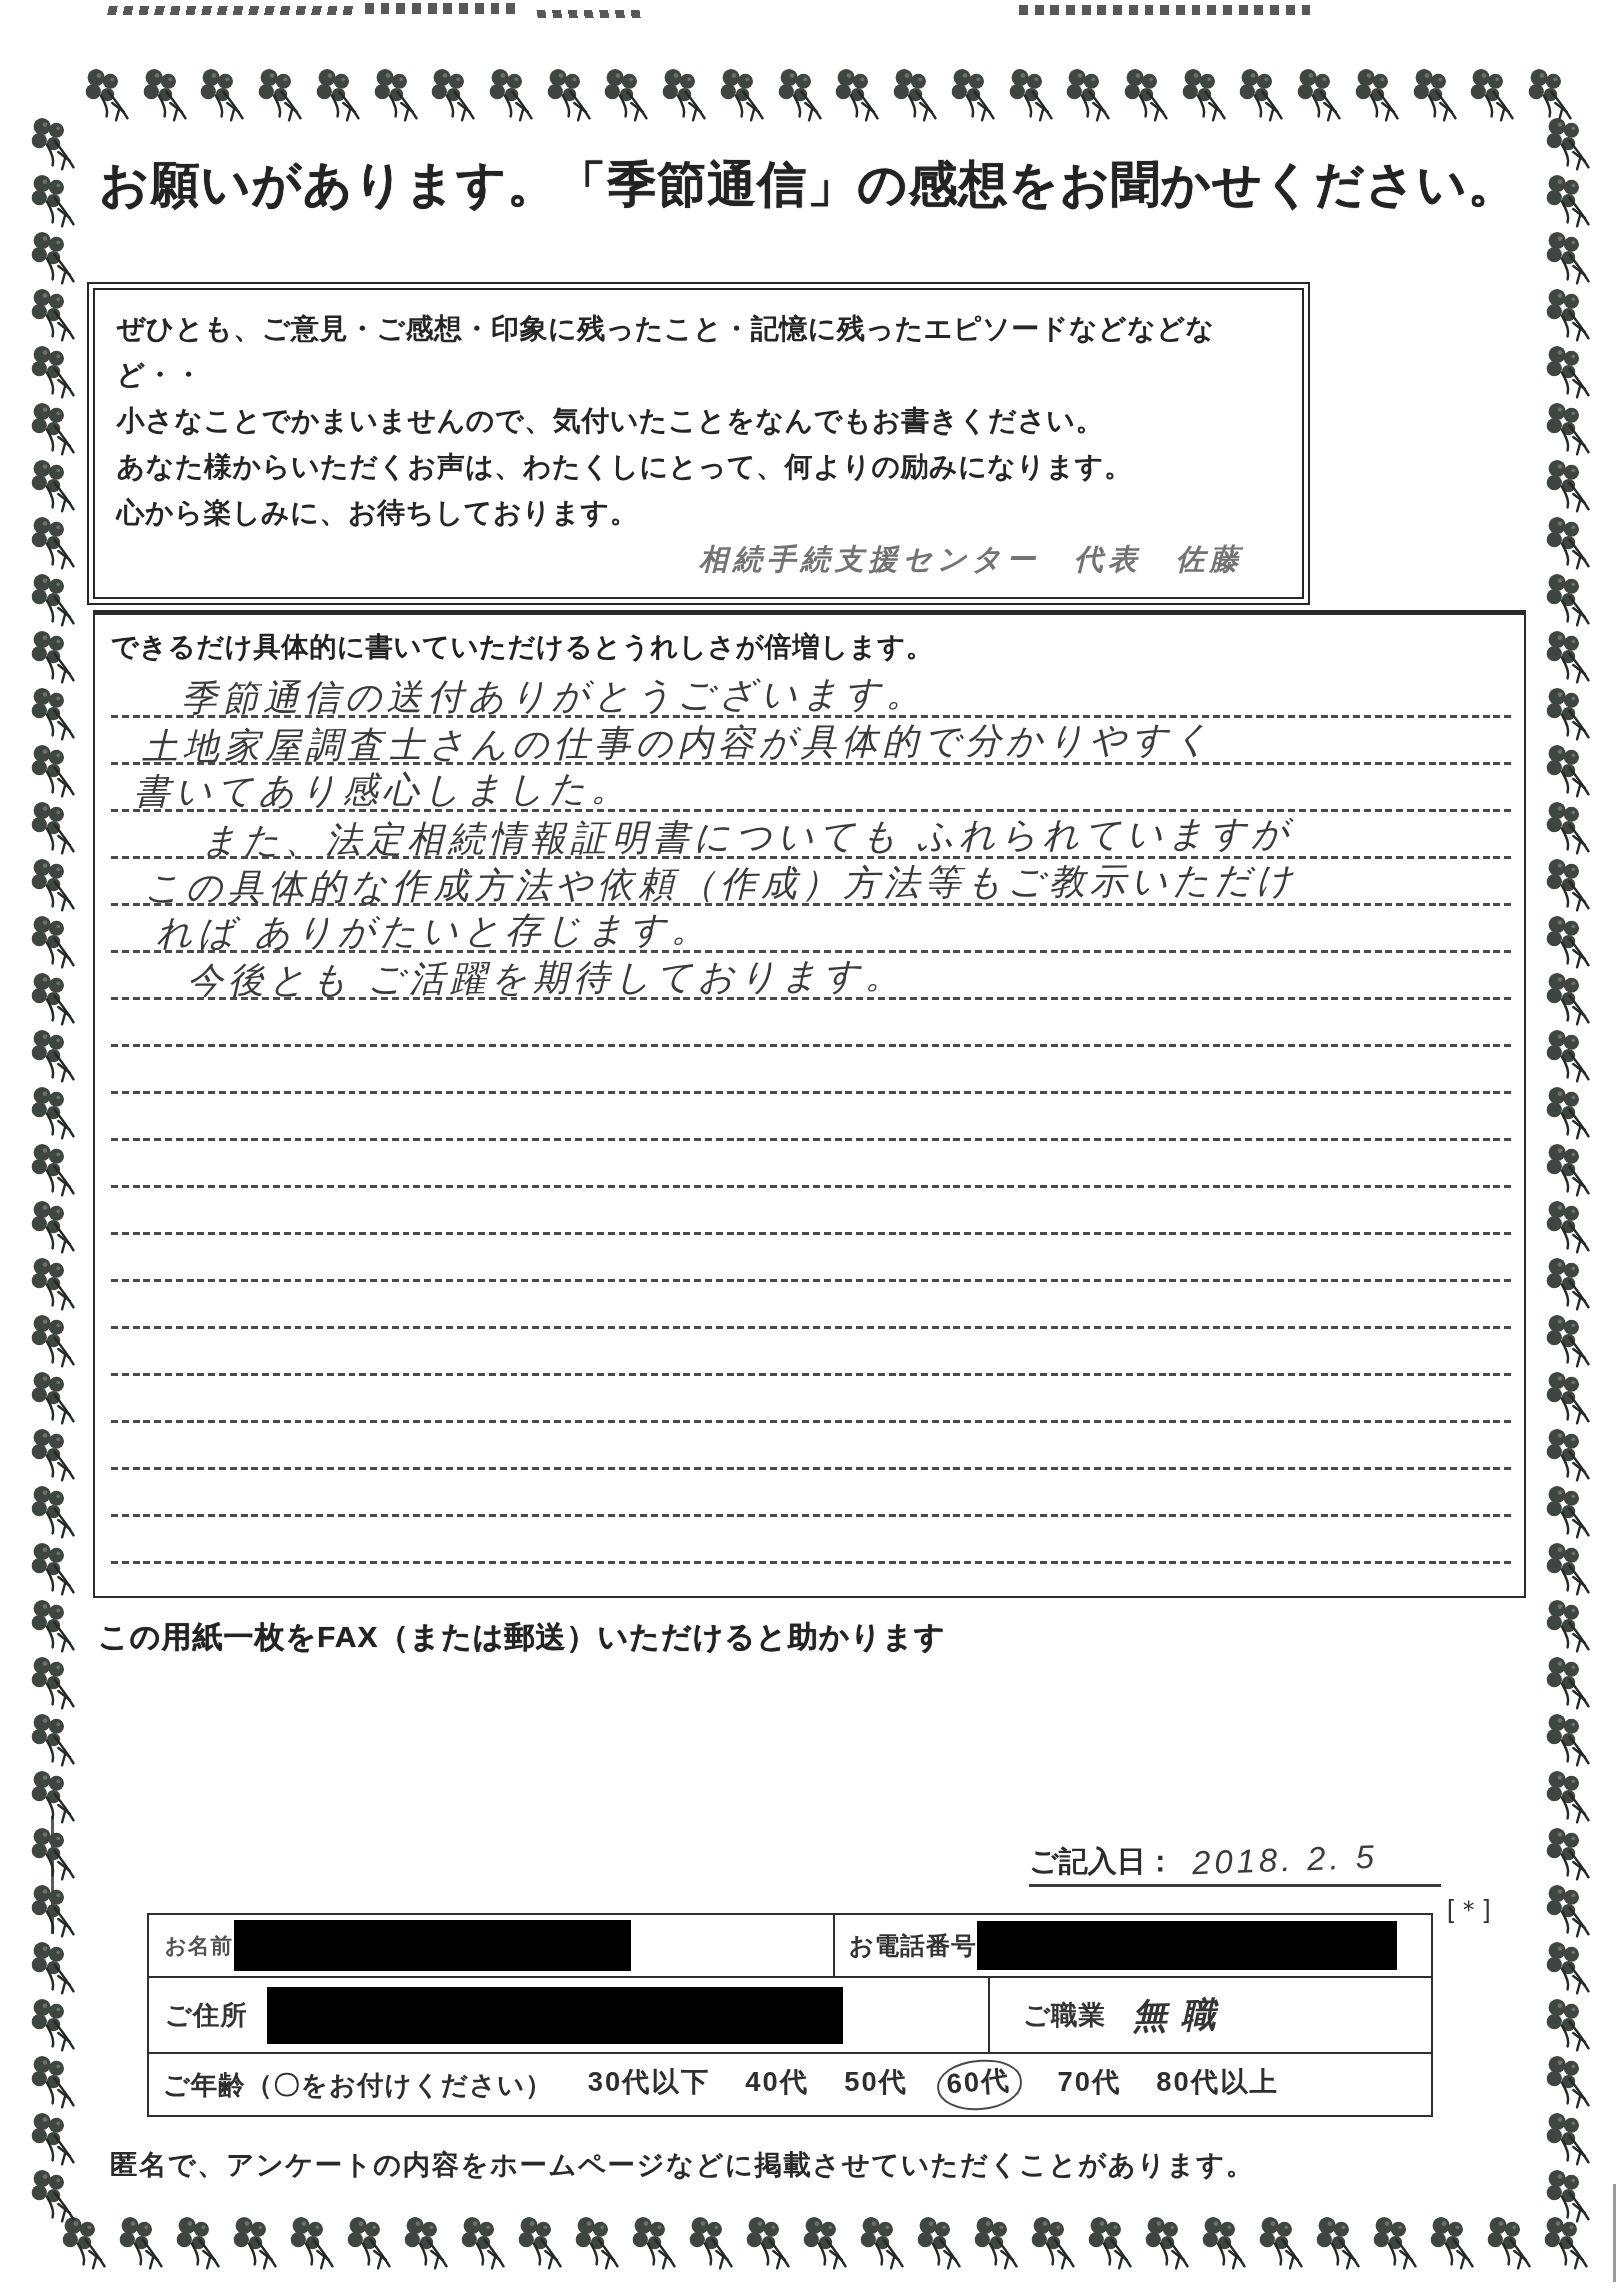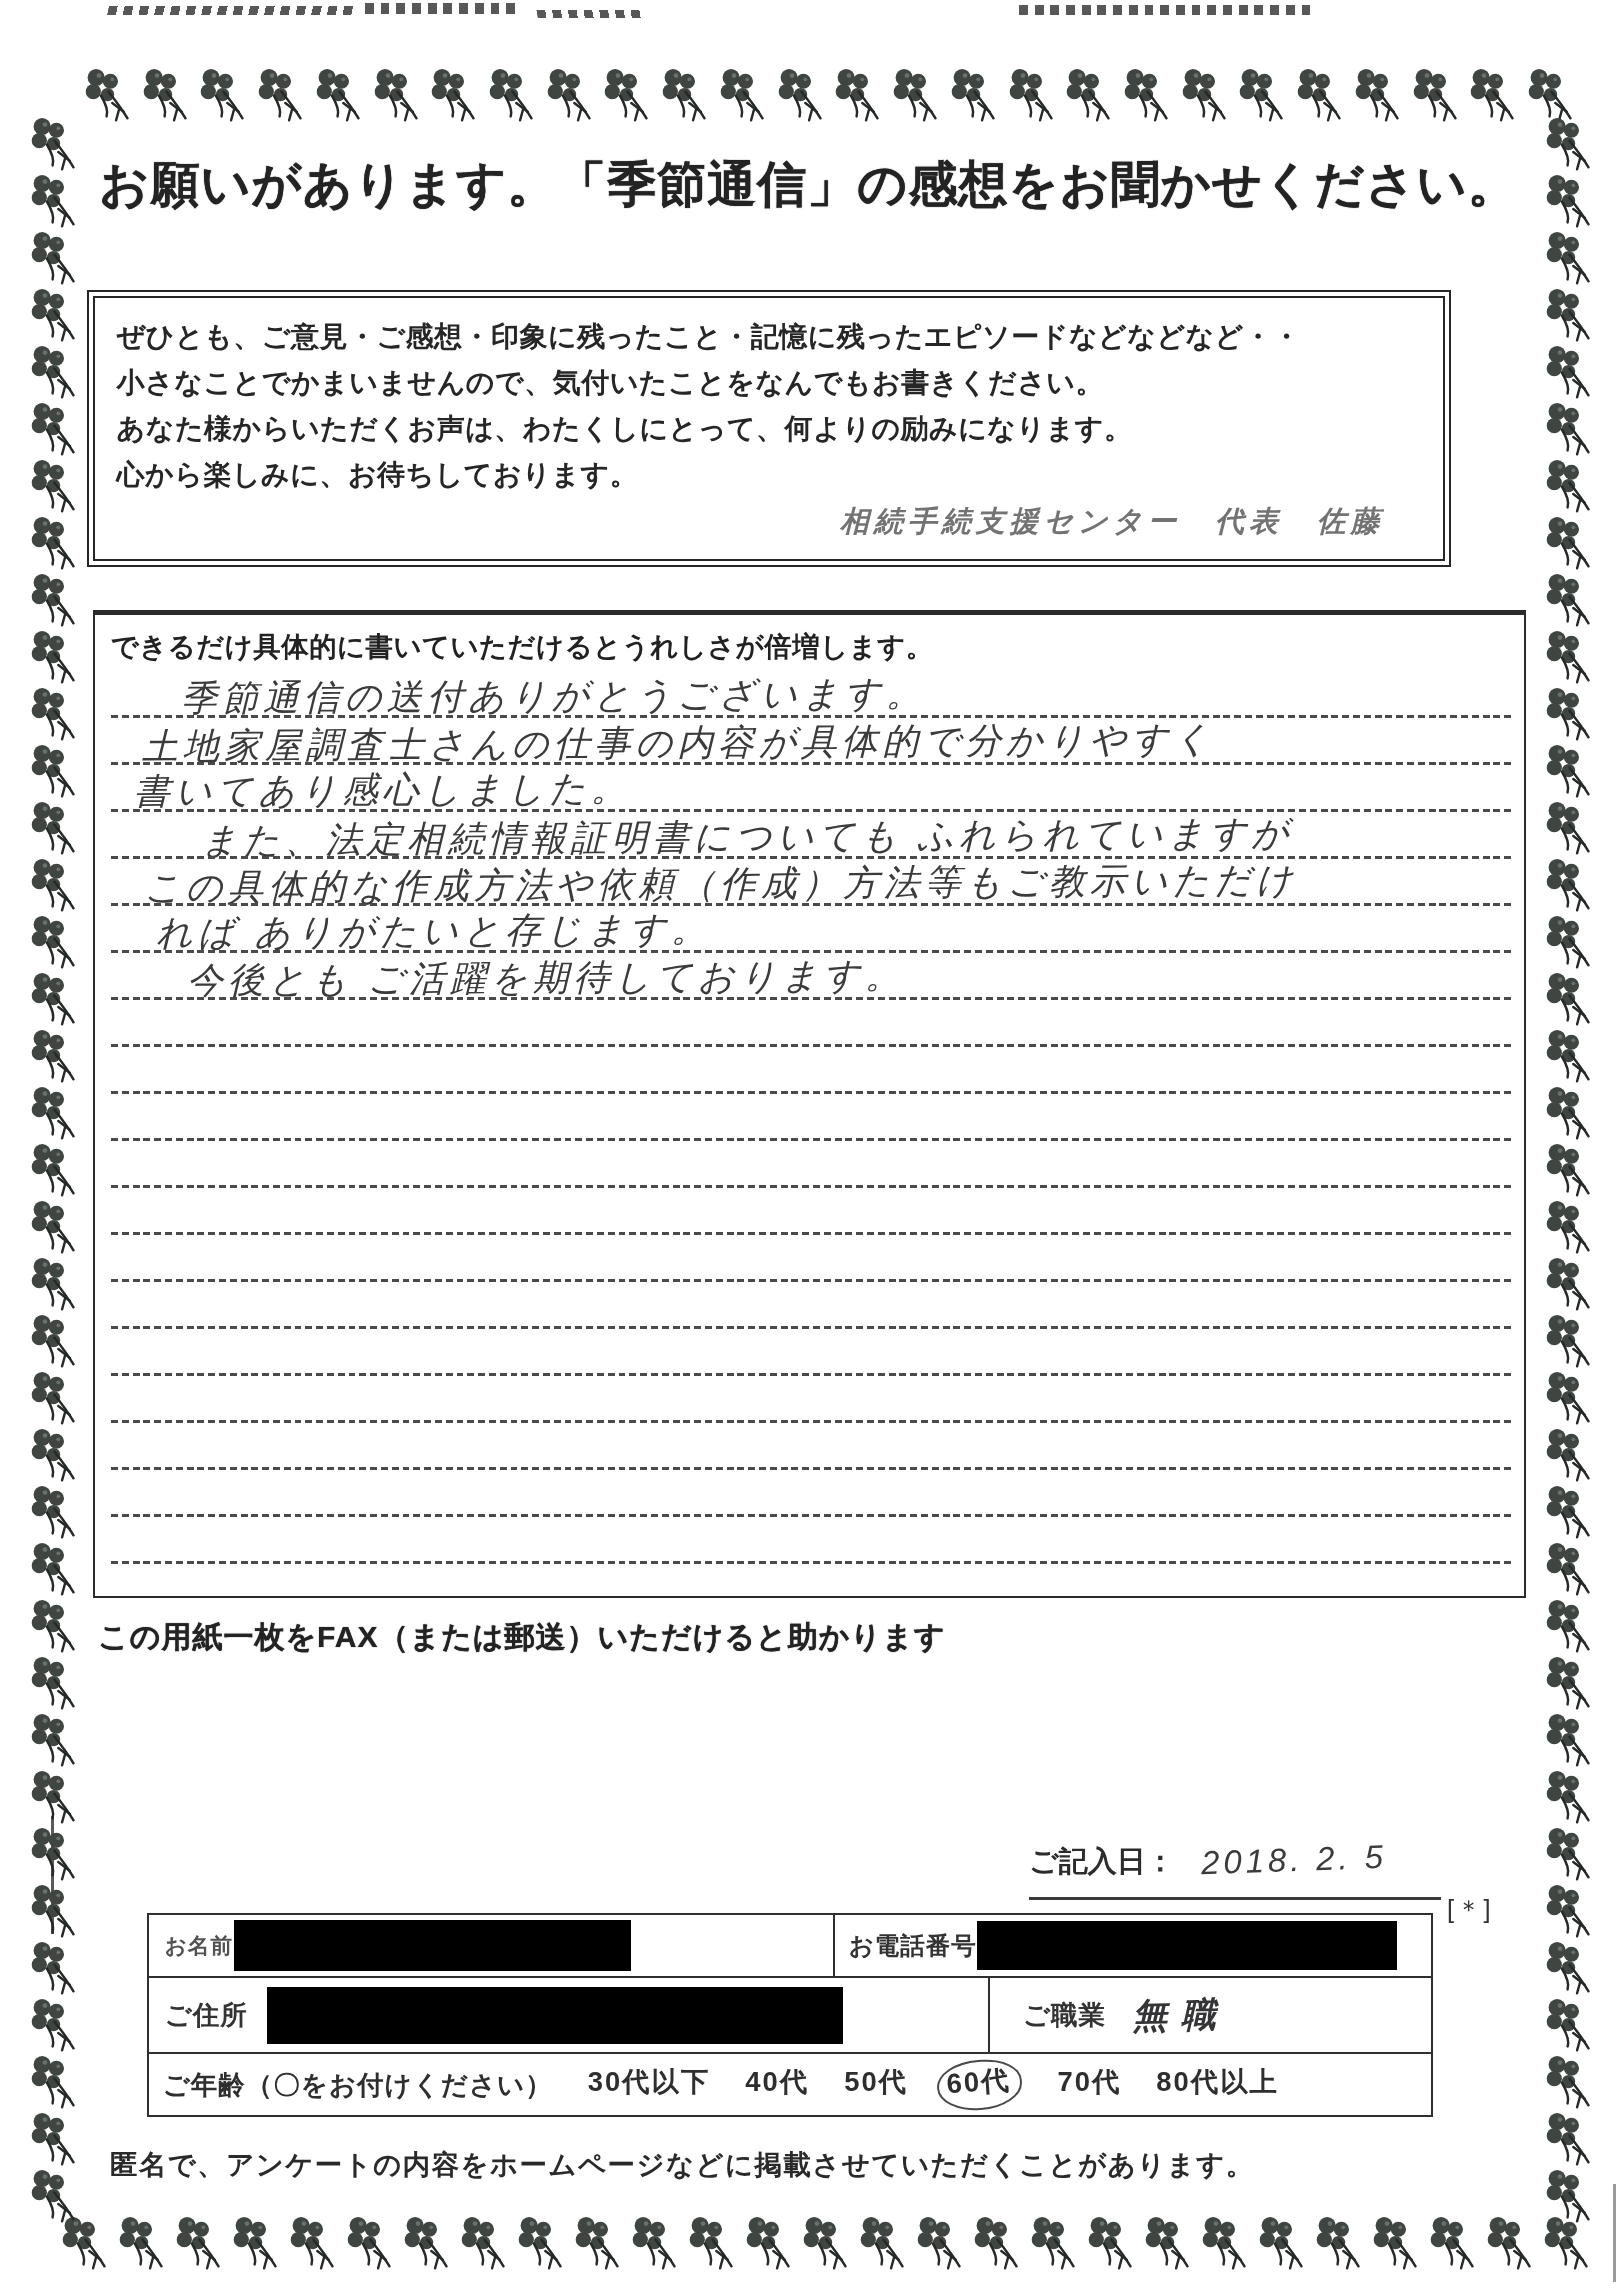--- a/index.html
+++ b/index.html
@@ -24,21 +24,21 @@
   .fl-left{top:116px;left:25.5px;height:2096px;flex-direction:column;justify-content:space-between;}
   .fl-right{top:116px;left:1541px;height:2096px;flex-direction:column;justify-content:space-between;}
   
   .title{
     position:absolute;top:152px;left:93px;width:1431px;margin:0;
     text-align:center;font-size:49px;font-weight:900;letter-spacing:1px;
     color:#232323;text-shadow:0 0 1px #232323;
   }
   
   .intro-box{
-    position:absolute;top:296px;left:93px;width:1352px;box-sizing:border-box;
+    position:absolute;top:288px;left:93px;width:1211px;box-sizing:border-box;
     border:2.9px solid #262626;outline:2.9px solid #262626;outline-offset:4.9px;
     padding:15.7px 25.5px 9.8px 21.6px;background:#fff;
   }
   .intro-box p{margin:0;font-size:28px;line-height:46px;font-weight:600;color:#262626;letter-spacing:0.5px;}
   .signature{
     text-align:right;font-family:"Liberation Serif", serif;font-style:italic;font-weight:700;
     font-size:29px;letter-spacing:4.9px;padding:3.9px 33px 7.8px 0;color:#737373;
   }
   
   .comment-box{
@@ -53,22 +53,22 @@
   }
   .hw{
     position:absolute;bottom:-3.9px;white-space:nowrap;
     font-size:36px;font-weight:500;font-style:italic;color:#3b3b3d;
     letter-spacing:4.9px;transform:rotate(-.4deg);
   }
   
   .fax-note{position:absolute;top:1617px;left:98px;margin:0;font-size:30px;font-weight:800;color:#232323;letter-spacing:1px;text-shadow:0 0 1px #232323;}
   
   .date-row{
-    position:absolute;top:1841px;left:1029px;width:412px;display:flex;align-items:baseline;gap:26px;
-    border-bottom:3.9px solid #3a3a3a;padding-bottom:15px;
+    position:absolute;top:1841px;left:1029px;width:412px;display:flex;align-items:baseline;gap:17px;
+    border-bottom:3.9px solid #3a3a3a;padding-bottom:2px;
   }
   .date-label{font-size:29px;font-weight:800;color:#2c2c2c;}
   .date-value{font-size:33px;font-style:italic;font-weight:500;color:#3b3b3d;letter-spacing:3.9px;transform:rotate(-2deg);}
   .asterisk{position:absolute;top:1892px;left:1447px;font-size:25.5px;color:#333;letter-spacing:2px;}
   
   .form-table{position:absolute;top:1913px;left:147px;width:1286px;box-sizing:border-box;border:2px solid #2f2f2f;background:#fff;}
   .frow{display:flex;align-items:center;border-bottom:2px solid #2f2f2f;}
   .frow:last-child{border-bottom:none;}
   .frow1{height:61px;}
   .frow2{height:74px;}

